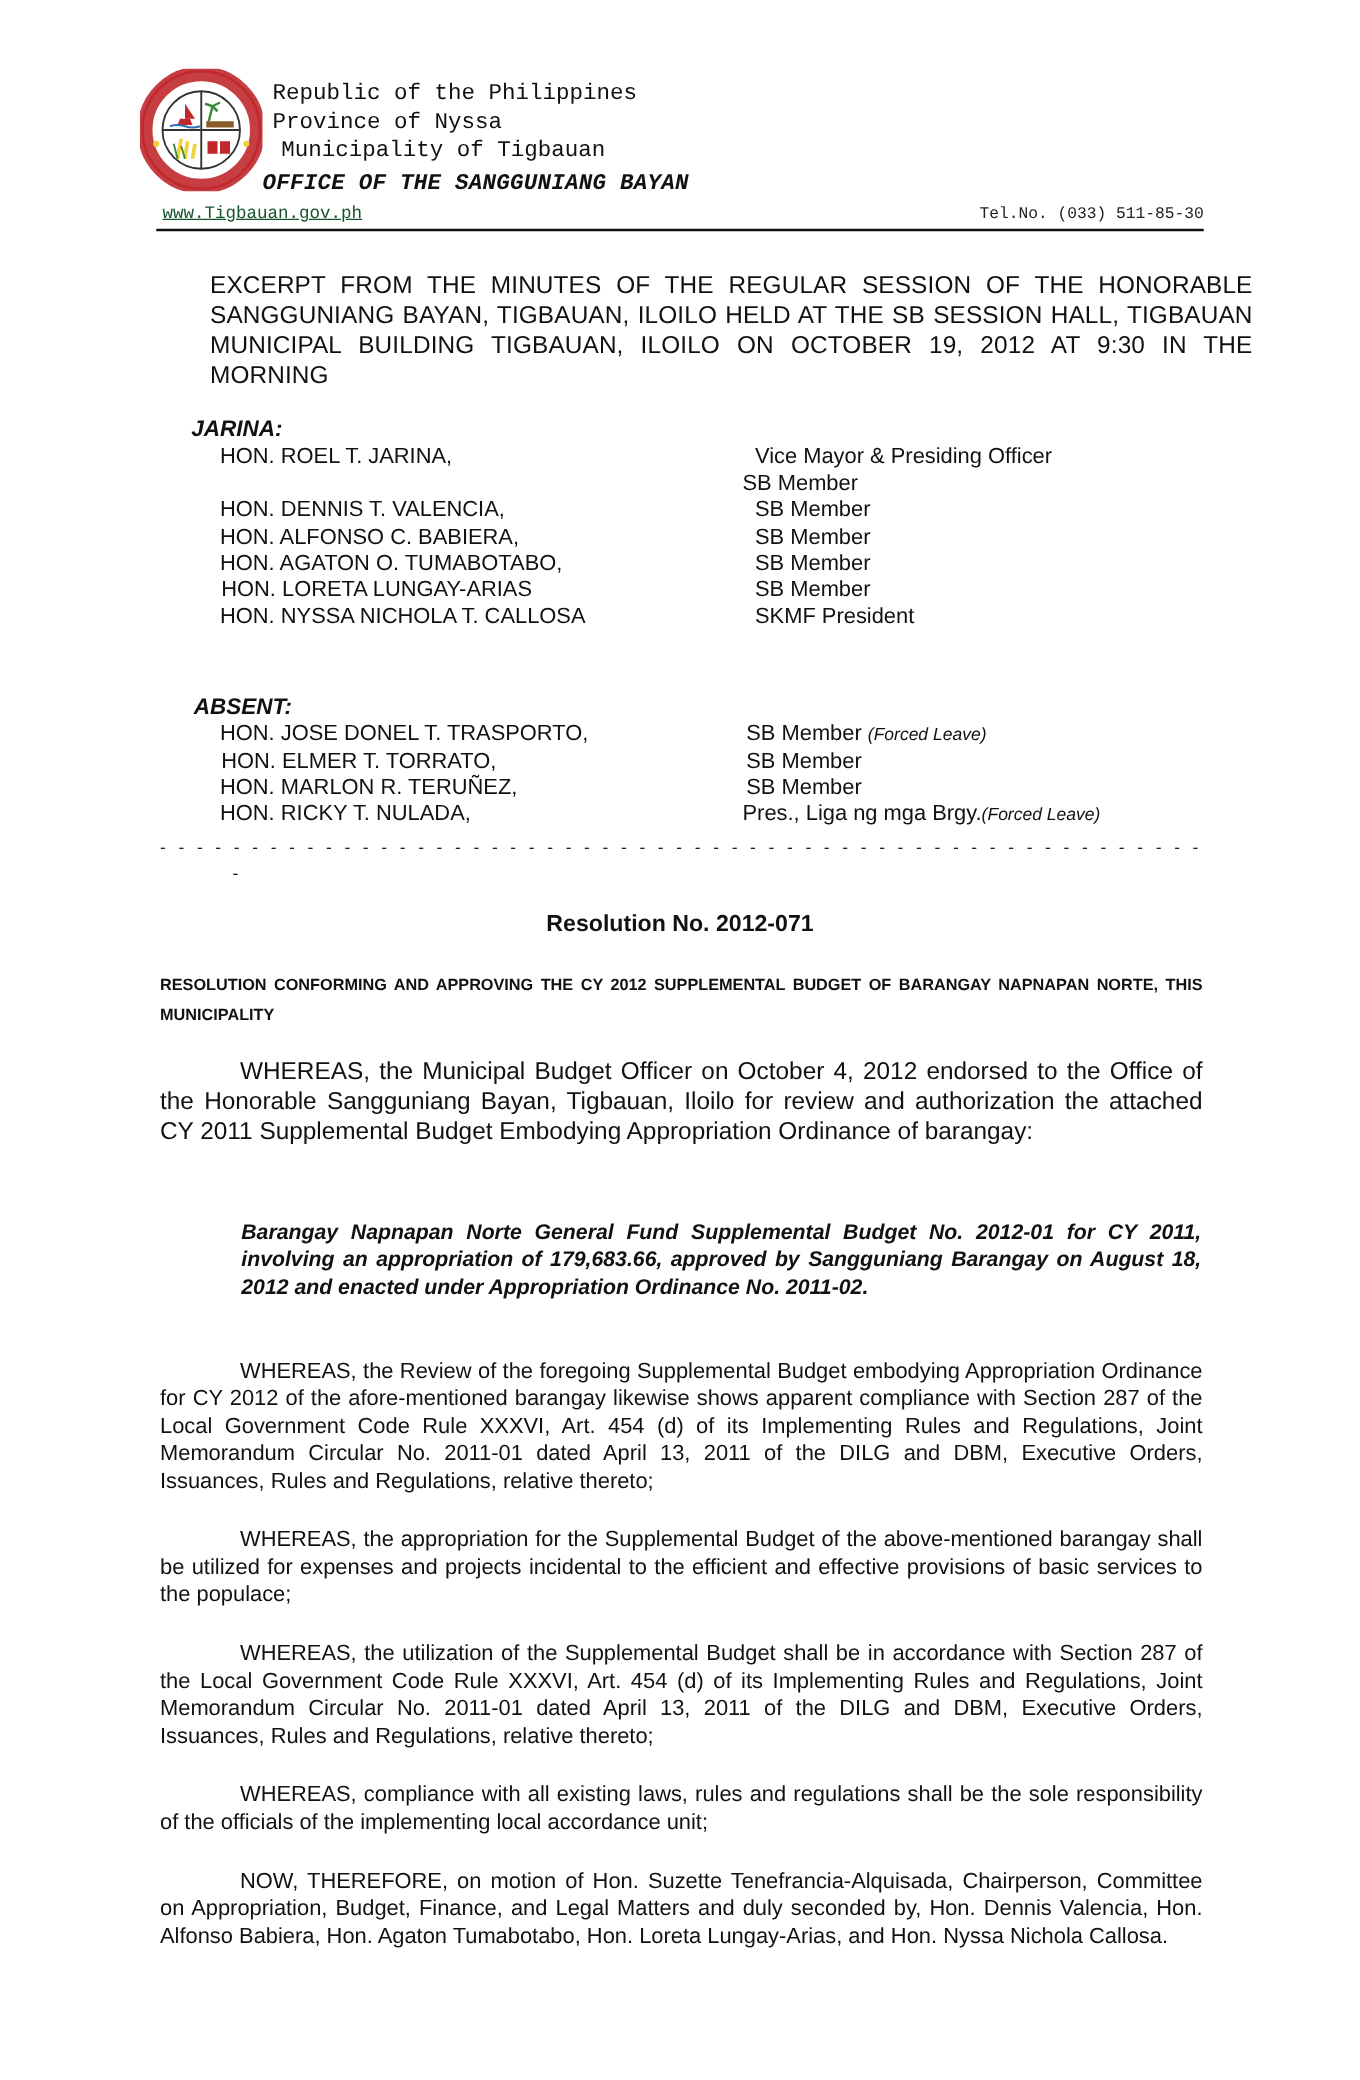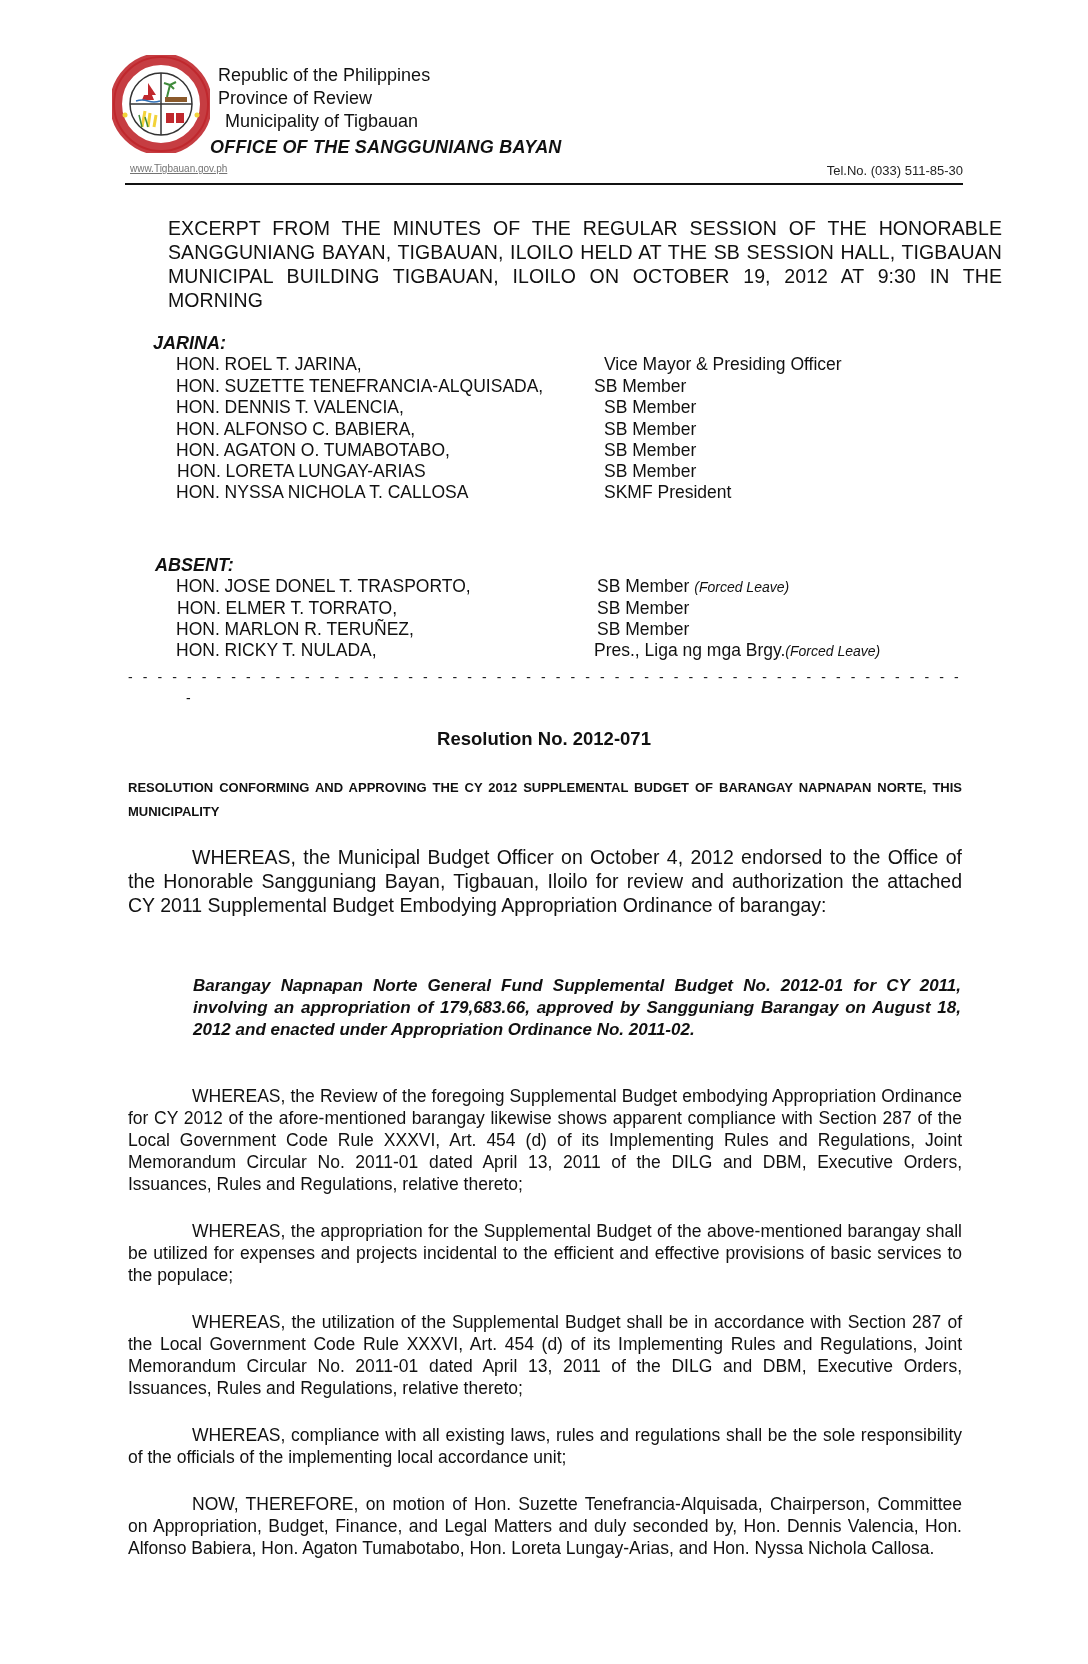--- a/index.html
+++ b/index.html
@@ -1,25 +1,25 @@
 <!DOCTYPE html>
 <html><head>
 <meta charset="utf-8">
 <style>
   html, body { margin: 0; padding: 0; background: #ffffff; }
   body { width: 1088px; height: 1664px; position: relative; overflow: hidden; color: #111; }
-  .serif { font-family: Liberation Sans, sans-serif; }
+  .serif { font-family: Liberation Mono, monospace; }
   .sans { font-family: "Liberation Sans", "DejaVu Sans", sans-serif; }
   .abs { position: absolute; }
 
   
   .seal { left: 112px; top: 55px; width: 98px; height: 98px; }
   .lh-line { left: 218px; font-size: 18px; line-height: 22px; color: #111; }
   .lh-office { left: 210px; top: 137px; font-size: 18px; font-weight: bold; font-style: italic; letter-spacing: 0.2px; }
-  .website { left: 130px; top: 163px; font-size: 10px; color: #737373; text-decoration: underline; }
+  .website { left: 130px; top: 163px; font-size: 14px; color: #14532d; text-decoration: underline; }
   .tel { right: 125px; top: 163px; font-size: 13px; color: #222; }
   .rule { left: 125px; width: 838px; top: 183px; height: 2px; background: #111; }
 
   
   .content { left: 128px; width: 834px; font-size: 19.5px; line-height: 24px; }
   .justify { text-align: justify; text-align-last: left; }
   .upper { letter-spacing: 0.1px; }
 
   .roll-head { font-size: 18px; font-weight: bold; font-style: italic; }
   .roll-row { position: absolute; left: 176px; width: 790px; height: 22px; font-size: 17.5px; line-height: 22px; text-align: right; }
@@ -57,37 +57,36 @@
     <path d="M30 72 L33 56 M36 72 L38 58 M42 72 L44 60" stroke="#f2d23a" stroke-width="3"></path>
     <path d="M30 72 L27 60 M36 72 L33 62" stroke="#3f8a3a" stroke-width="1.5"></path>
     <rect x="54" y="58" width="8" height="10" fill="#c0282d"></rect>
     <rect x="64" y="58" width="8" height="10" fill="#c0282d"></rect>
     <circle cx="13" cy="60" r="2.5" fill="#f2d23a"></circle>
     <circle cx="85" cy="60" r="2.5" fill="#f2d23a"></circle>
   </svg>
 </div>
 
 <div class="abs serif lh-line" style="top:64px;">Republic of the Philippines</div>
-<div class="abs serif lh-line" style="top:87px;">Province of Review</div>
+<div class="abs serif lh-line" style="top:87px;">Province of Nyssa</div>
 <div class="abs serif lh-line" style="top:110px; left:225px;">Municipality of Tigbauan</div>
 <div class="abs serif lh-office">OFFICE OF THE SANGGUNIANG BAYAN</div>
 <div class="abs serif website">www.Tigbauan.gov.ph</div>
 <div class="abs serif tel">Tel.No. (033) 511-85-30</div>
 <div class="abs rule"></div>
 
 <div class="abs sans content justify upper" style="top:216px;margin-left:40px;">EXCERPT FROM THE MINUTES OF THE REGULAR SESSION OF THE HONORABLE SANGGUNIANG  BAYAN, TIGBAUAN, ILOILO HELD AT THE SB SESSION HALL, TIGBAUAN MUNICIPAL BUILDING TIGBAUAN, ILOILO ON OCTOBER 19, 2012 AT 9:30 IN THE MORNING</div>
 
 <div class="abs sans roll-head" style="left:153px; top:333px;">JARINA:</div>
 
 <div class="roll-row sans" style="top:353px;">
   <span class="nm">HON. ROEL T. JARINA,</span>
   <span class="pos" style="left:428px;">Vice Mayor &amp; Presiding Officer</span>
 </div>
 <div class="roll-row sans" style="top:375px;">
-  <span class="nm">HON. SUZETTE TENEFRANCIA-ALQUISADA,</span>
   <span class="pos" style="left:418px;">SB Member</span>
 </div>
 <div class="roll-row sans" style="top:396px;">
   <span class="nm">HON. DENNIS T. VALENCIA,</span>
   <span class="pos" style="left:428px;">SB Member</span>
 </div>
 <div class="roll-row sans" style="top:418px;">
   <span class="nm">HON. ALFONSO C. BABIERA,</span>
   <span class="pos" style="left:428px;">SB Member</span>
 </div>

